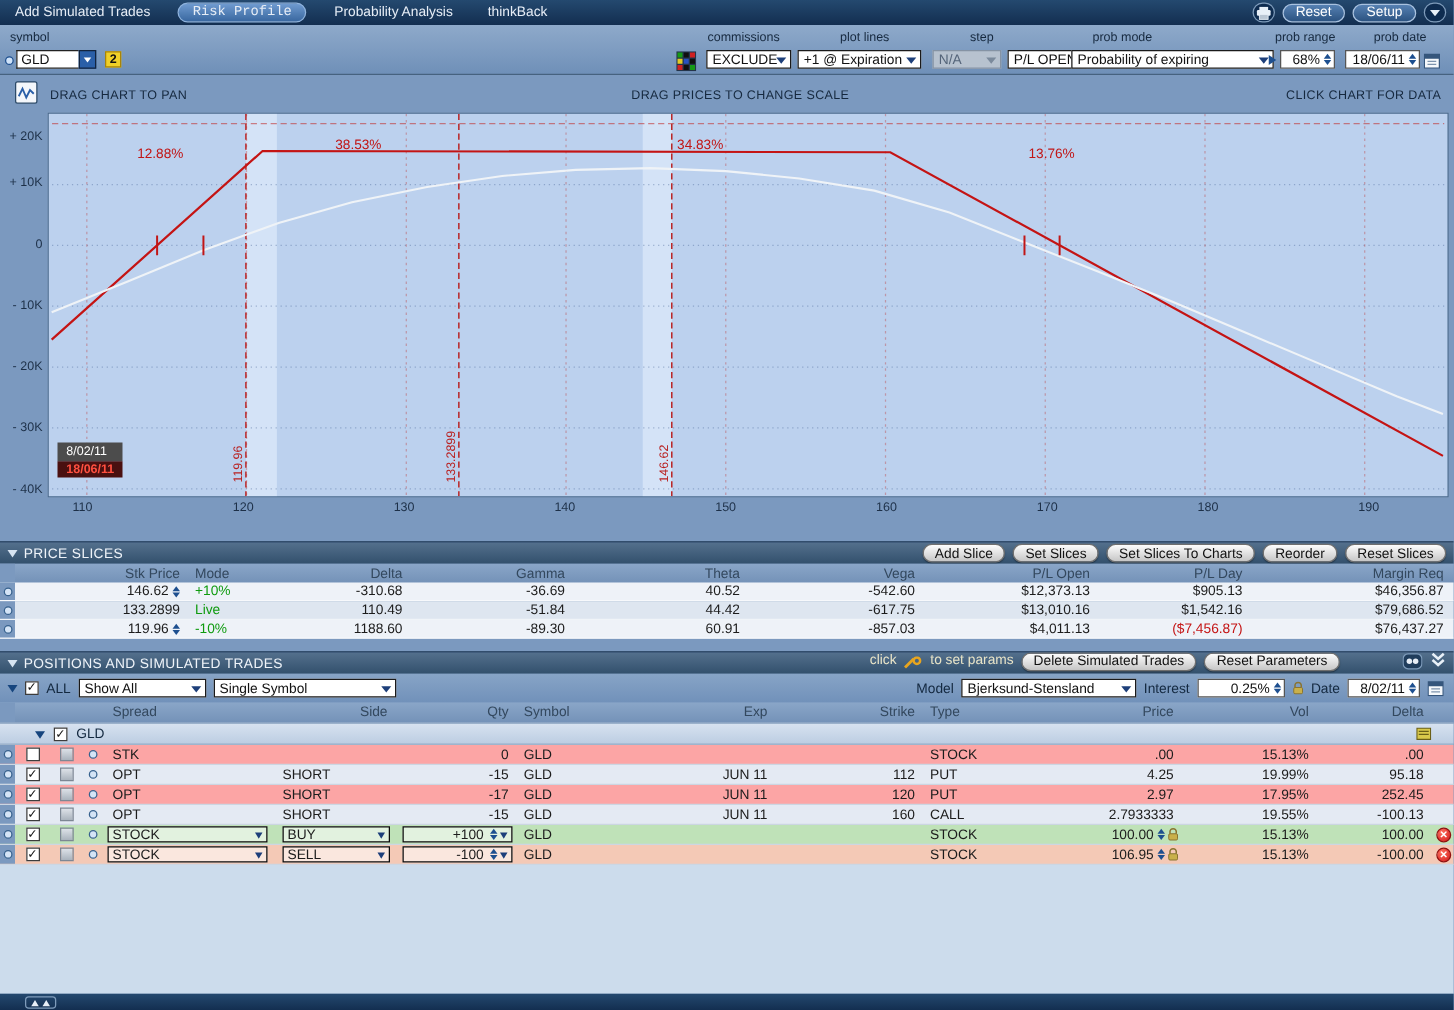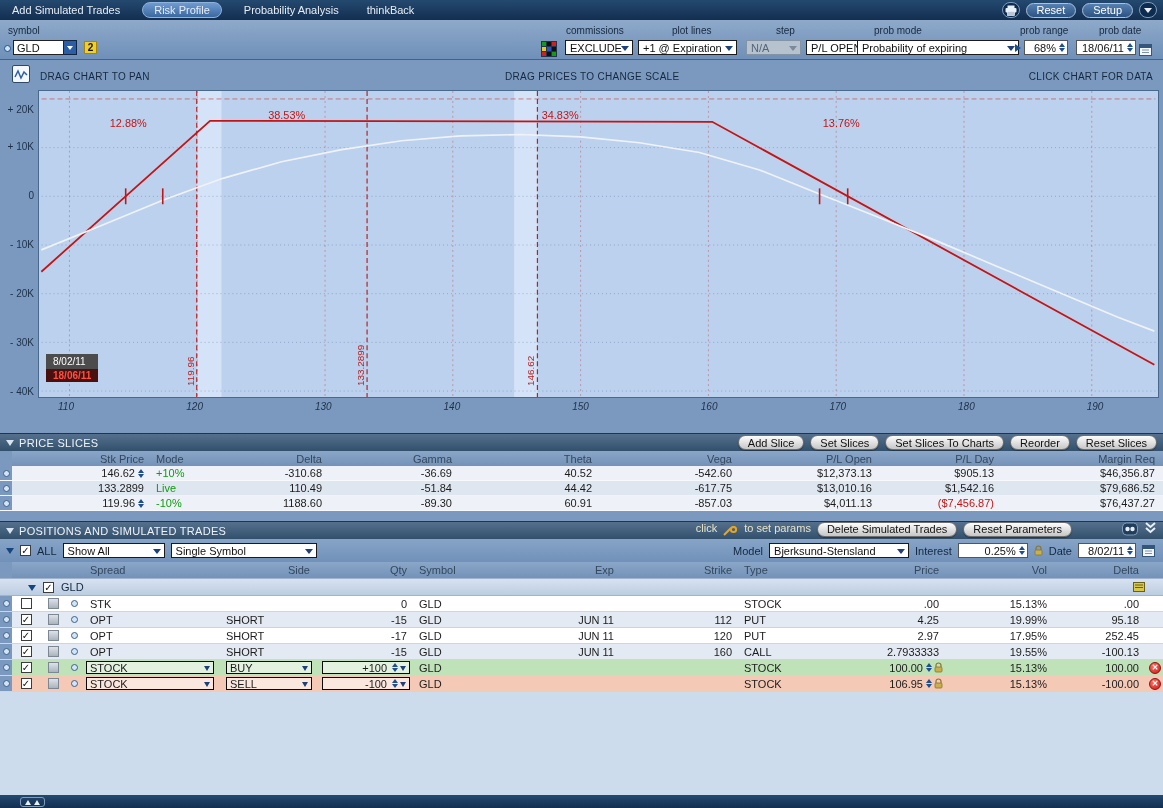--- a/index.html
+++ b/index.html
@@ -4,21 +4,21 @@
 <style>
   * { box-sizing: border-box; margin: 0; padding: 0; }
   html,body { width:1163px; height:808px; overflow:hidden; }
   body { position:relative; background:#7b99bf; font-family:"Liberation Sans",sans-serif; }
 
   
   .tabbar { position:absolute; top:0; left:0; right:0; height:20px;
     background:linear-gradient(#24496f,#132e50); display:flex; align-items:center; padding:0 6px; }
   .tabs { display:flex; align-items:center; gap:16px; }
   .tab { font-size:11px; color:#e6edf6; padding:1px 6px; cursor:default; white-space:nowrap; }
-  .tab.active { background:linear-gradient(#6f9bd0,#3a68a0); border:1px solid #8fb3dd; border-radius:9px; padding:1px 11px; }
+  .tab.active { background:linear-gradient(#6f9bd0,#3a68a0); border:1px solid #8fb3dd; border-radius:9px; padding:1px 11px;font-family:Liberation Mono, monospace; }
   .tr-cluster { margin-left:auto; display:flex; align-items:center; gap:6px; }
   .nbtn { height:15px; border:1px solid #a9c2e0; border-radius:8px; background:linear-gradient(#5580b2,#2c5381);
     color:#fff; font-size:11px; padding:0 10px; display:flex; align-items:center; font-family:inherit; }
   .roundicon { width:18px; height:16px; border-radius:8px; background:#0e2c50; border:1px solid #7f9cbb;
     display:flex; align-items:center; justify-content:center; }
   .chevdn { width:0; height:0; border:4px solid transparent; border-top:5px solid #e8f0f8; margin-top:4px; }
 
   
   .controls { position:absolute; top:20px; left:0; right:0; height:40px;
     background:linear-gradient(#8ea9ca,#6f90b8); border-bottom:1px solid #46627f; }
@@ -51,21 +51,21 @@
   .calicon { position:absolute; left:1139px; top:22px; }
 
   
   .chartpanel { position:absolute; top:60px; left:0; right:0; height:373px; background:#7b99bf; }
   .panicon { position:absolute; left:12px; top:5px; width:18px; height:18px; background:#f4f7fb;
     border:1px solid #2c4a68; border-radius:2px; display:flex; align-items:center; justify-content:center; }
   .hint { position:absolute; top:11px; font-size:10px; color:#15283e; letter-spacing:0.3px; white-space:nowrap; }
   .hint.rt { right:10px; }
   #chart-svg { position:absolute; left:38px; top:30px; background:#bcd1ee; border:1px solid #48688c; }
   .ylab { position:absolute; left:0; width:34px; text-align:right; font-size:10px; color:#1d3048; }
-  .xlab { position:absolute; top:341px; width:28px; text-align:center; font-size:10px; color:#1d3048;font-style:italic; }
+  .xlab { position:absolute; top:341px; width:28px; text-align:center; font-size:10px; color:#1d3048; }
   .tooltip { position:absolute; left:46px; top:294px; z-index:5; }
   .tt1 { background:#4c4c4c; color:#fff; font-size:10px; padding:2px 7px; }
   .tt2 { background:#4a1010; color:#ff5040; font-size:10px; font-weight:bold; padding:1px 7px; }
 
   
   .secbar { position:absolute; left:0; right:0; height:18px; background:linear-gradient(#54708d,#32506c);
     display:flex; align-items:center; gap:5px; padding:0 6px; border-top:1px solid #1b3552; }
   .tri { width:0; height:0; border:4px solid transparent; border-top:6px solid #d7e4f2; margin-top:5px; }
   .sectitle { font-size:11px; color:#eef3f9; letter-spacing:0.3px; white-space:nowrap; }
   .barbtns { margin-left:auto; display:flex; gap:6px; }
@@ -83,21 +83,21 @@
   .r { justify-content:flex-end; padding-right:8px; }
   .l { padding-left:4px; }
   .pl8 { padding-left:8px; }
   .ctr { justify-content:center; }
   .gut { background:#7b99bf; justify-content:center; }
   .shead { height:15px; background:linear-gradient(#8aa6c8,#7492b8); }
   .shead .c, .phead .c { color:#33485e; }
   .phead { height:16px; background:linear-gradient(#8aa6c8,#7492b8); }
   .srow { height:15px; background:#eef2f8; border-bottom:1px solid rgba(255,255,255,0.55); }
   .srow.alt { background:#dee6f0; }
-  .prow { height:16px; background:#ffffff; border-bottom:1px solid #ccd6e2; }
+  .prow { height:16px; background:#fca5a5; border-bottom:1px solid #ccd6e2; }
   .prow.alt { background:#e4eaf3; }
   .prow.simbuy { background:#bfe2b8; }
   .prow.simsell { background:#f4c9b6; }
   .grn { color:#0f9b0f; }
   .red { color:#c41414; }
   .circ { width:7px; height:7px; border-radius:50%; border:1px solid #38628e; background:#d4e4f6; flex:none; }
   .cb { width:11px; height:11px; background:#fff; border:1px solid #3c3c3c; font-size:10px; line-height:9px;
     text-align:center; color:#111; flex:none; display:inline-block; }
   .cb.checked::after { content:"✓"; }
   .gb { width:11px; height:11px; background:linear-gradient(#dde2e8,#aab3bd); border:1px solid #7d8794; flex:none; display:inline-block; }

